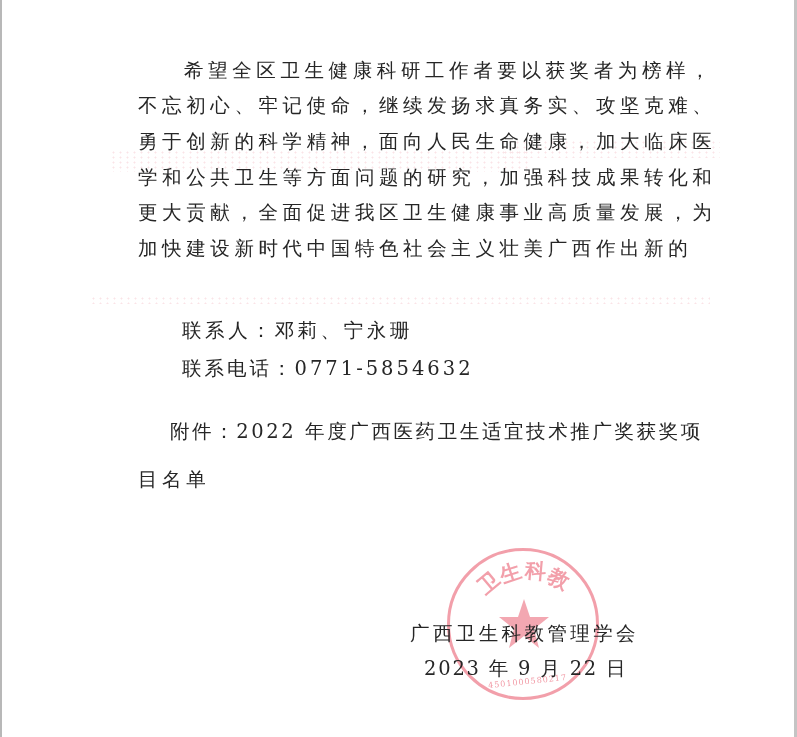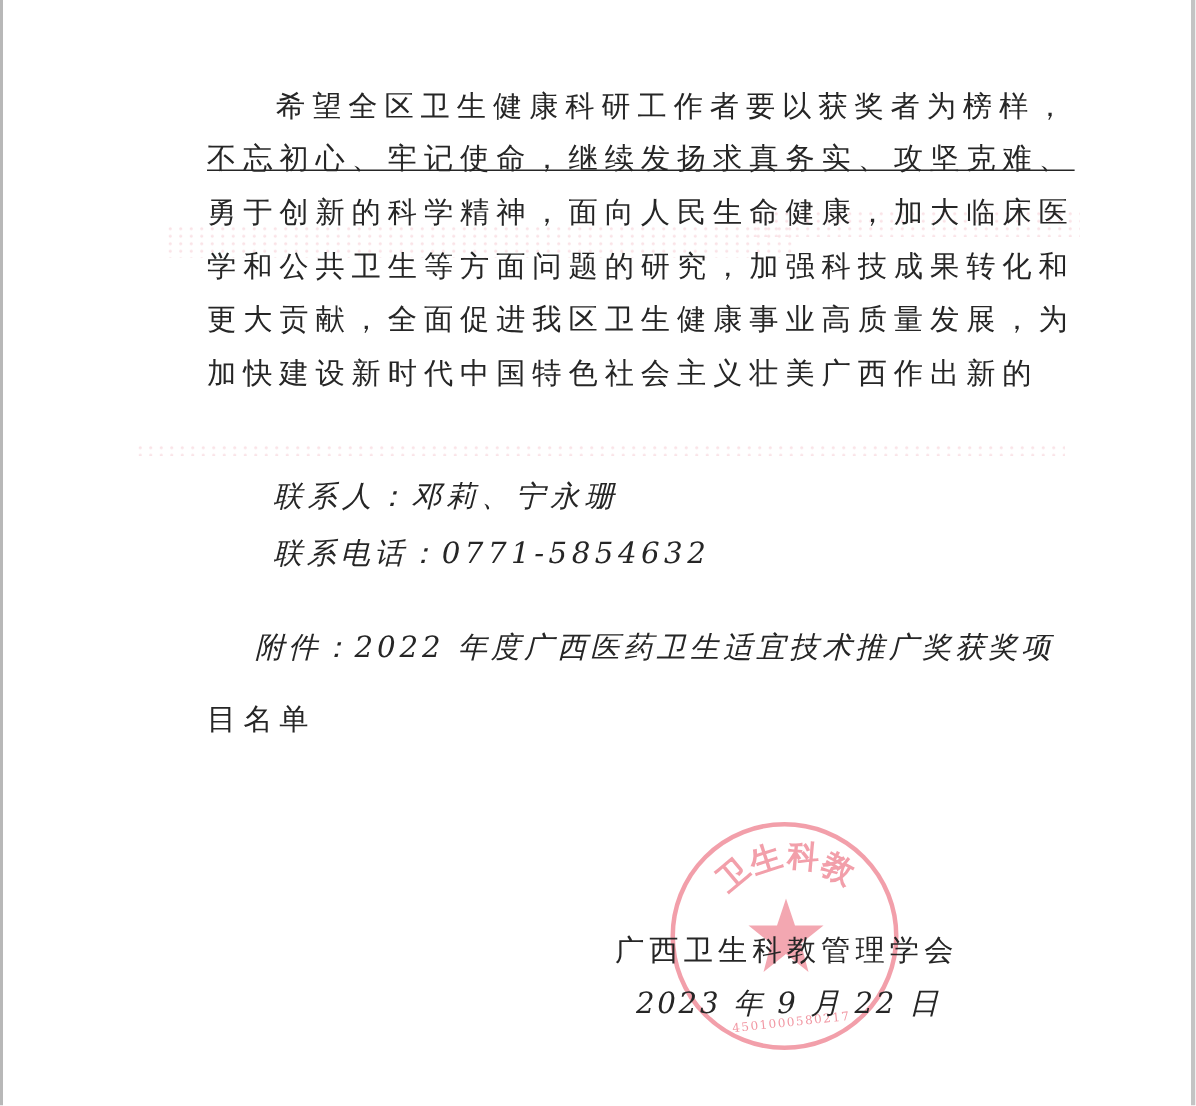--- a/index.html
+++ b/index.html
@@ -2,21 +2,21 @@
 <html><head>
 <meta charset="utf-8">
 <style>
   html, body { margin: 0; padding: 0; background: #ffffff; }
   body { width: 797px; height: 737px; position: relative; overflow: hidden;
          font-family: "DejaVu Serif", "Liberation Serif", serif; color: #222; }
   .page { position: absolute; left: 0; top: 0; width: 634px; height: 737px; background: #fff; }
   .border-left { position: absolute; left: 0; top: 0; width: 2px; height: 737px; background: #b8b8b8; }
   .border-right { position: absolute; left: 794px; top: 0; width: 3px; height: 737px; background: #c4c4c4; }
   .line { position: absolute; font-size: 19.5px; letter-spacing: 4.6px; white-space: nowrap; line-height: 24px; color: #262626; }
-  .line.num { letter-spacing: 1.5px; font-style: italic; }
+  .line.num { letter-spacing: 1.5px; }
   .noise { position: absolute; height: 10px; pointer-events: none;
            background-image: radial-gradient(circle, rgba(230,120,140,0.35) 0.8px, transparent 1.2px);
            background-size: 7px 5px; opacity: 0.6; }
   .stamp { position: absolute; left: 447px; top: 548px; width: 152px; height: 152px; border-radius: 50%;
            border: 3px solid rgba(232, 80, 100, 0.55); box-sizing: border-box; }
   .stamp-inner { position: absolute; left: 6px; top: 6px; right: 6px; bottom: 6px; border-radius: 50%; }
   .stamp-star { position: absolute; left: 48px; top: 48px; width: 52px; height: 50px; }
   .stamp-text { position: absolute; font-size: 21px; color: rgba(232, 80, 100, 0.55); font-weight: bold; }
   .stamp-code { position: absolute; font-size: 8px; color: rgba(232, 80, 100, 0.6); letter-spacing: 1px; }
 </style>
@@ -25,21 +25,21 @@
 
 <div class="page">
   <div class="border-left"></div>
   <div class="border-right"></div>
 
   <div class="noise" style="left:110px; top:150px; width:420px; height:22px;"></div>
   <div class="noise" style="left:500px; top:140px; width:220px; height:18px;"></div>
   <div class="noise" style="left:90px; top:296px; width:620px; height:8px;"></div>
 
   <div class="line" style="left:184px; top:59px;">希望全区卫生健康科研工作者要以获奖者为榜样，</div>
-  <div class="line" style="left:138px; top:94px;text-decoration:underline;">不忘初心、牢记使命，继续发扬求真务实、攻坚克难、</div>
+  <div class="line" style="left:138px; top:94px;">不忘初心、牢记使命，继续发扬求真务实、攻坚克难、</div>
   <div class="line" style="left:138px; top:166px;">学和公共卫生等方面问题的研究，加强科技成果转化和</div>
   <div class="line" style="left:138px; top:130px;">勇于创新的科学精神，面向人民生命健康，加大临床医</div>
   <div class="line" style="left:138px; top:201px;">更大贡献，全面促进我区卫生健康事业高质量发展，为</div>
   <div class="line" style="left:138px; top:237px;">加快建设新时代中国特色社会主义壮美广西作出新的</div>
 
   <div class="line num" style="left:182px; top:319px; letter-spacing:3.6px;">联系人：邓莉、宁永珊</div>
   <div class="line num" style="left:182px; top:357px; letter-spacing:3px;">联系电话：0771-5854632</div>
 
   <div class="line num" style="left:170px; top:420px; letter-spacing:2.6px;">附件：2022 年度广西医药卫生适宜技术推广奖获奖项</div>
   <div class="line" style="left:138px; top:468px;">目名单</div>

